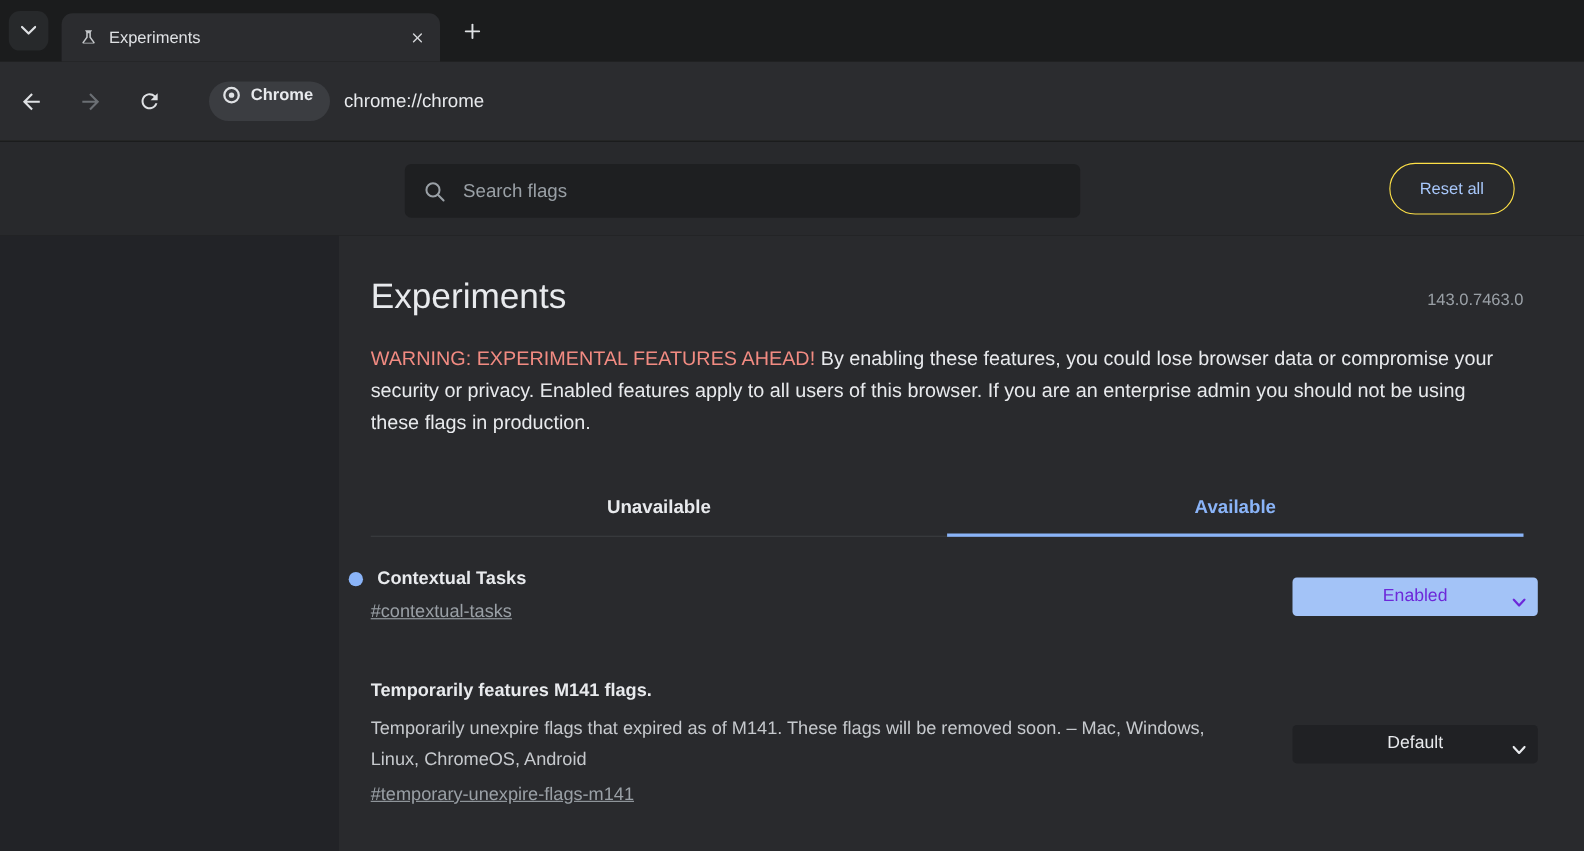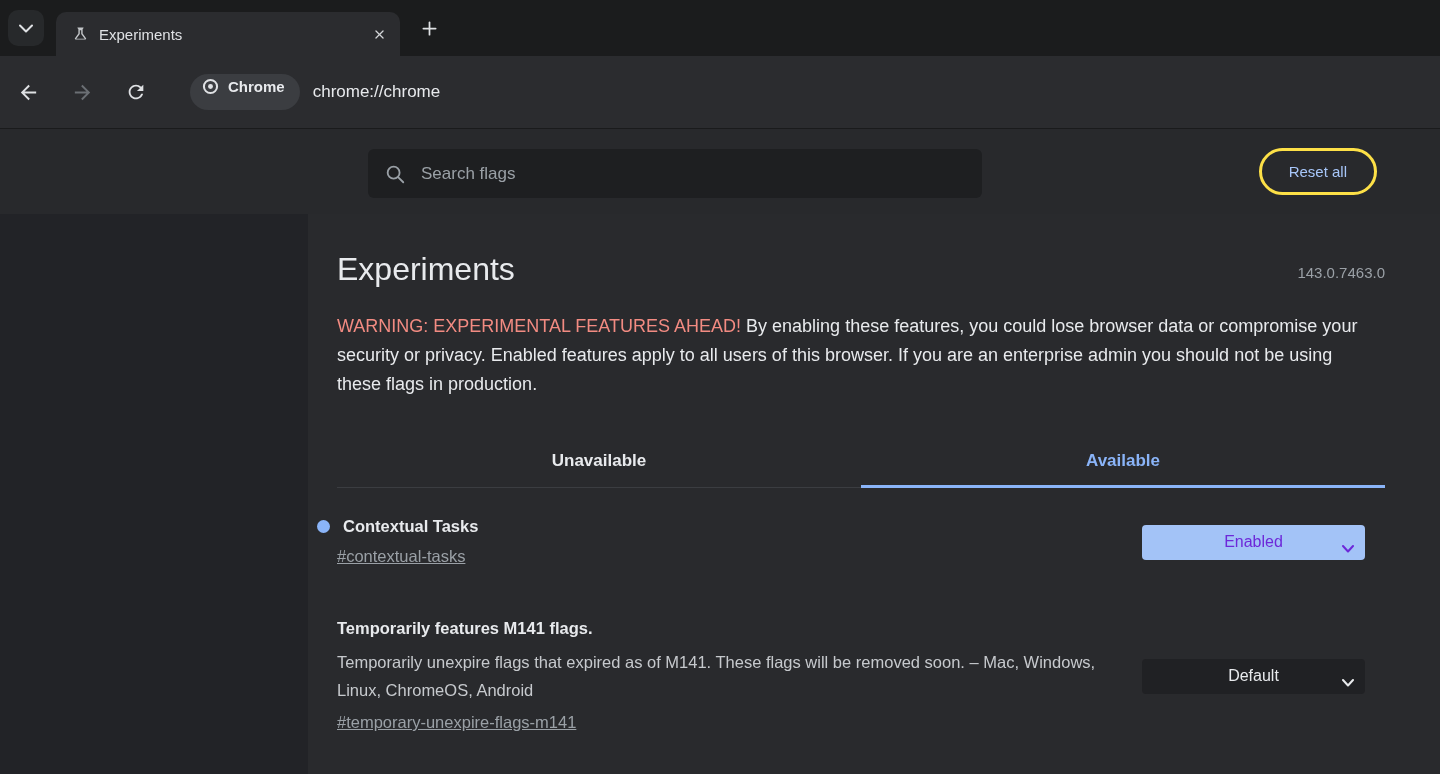--- a/index.html
+++ b/index.html
@@ -23,40 +23,40 @@
   .nav-btn.fwd, .nav-btn.reload { margin-left:14px; }
   .site-chip { height:36px; border-radius:18px; background:#3b3d41; display:flex; align-items:center; padding:0 15px 11px 11px; margin-left:34px; cursor:pointer; flex:none; }
   .chip-label { color:#e8eaed; font-weight:700; font-size:15px; margin-left:8px; }
   .url-text { color:#e8eaed; font-size:17px; margin-left:13px; white-space:nowrap; }
 
   
   .page-header { height:86px; background:#28292c; border-top:1px solid #1a1b1c; position:relative; flex:none; }
   .search-box { position:absolute; left:368px; top:20px; width:614px; height:49px; background:#1e1f21; border-radius:6px; display:flex; align-items:center; padding:0 16px; }
   .search-box input { background:transparent; border:none; outline:none; color:#e8eaed; font-size:17px; margin-left:15px; flex:1; font-family:"Liberation Sans", sans-serif; }
   .search-box input::placeholder { color:#9aa0a6; }
-  .reset-all-btn { position:absolute; right:63px; top:19px; height:47px; padding:0 27px; border-radius:24px; border:3px solid #fde047; background:transparent; color:#a8c7fa; font-size:15px; font-weight:500; font-family:"Liberation Sans", sans-serif; cursor:pointer; }
+  .reset-all-btn { position:absolute; right:63px; top:19px; height:47px; padding:0 27px; border-radius:24px; border:1px solid #fde047; background:transparent; color:#a8c7fa; font-size:15px; font-weight:500; font-family:"Liberation Sans", sans-serif; cursor:pointer; }
 
   
   .content { flex:1; display:flex; background:#222327; overflow:hidden; }
   .left-gutter { width:308px; flex:none; background:#222327; }
   .main { flex:1; background:#292a2d; padding:34px 0 0 29px; overflow:hidden; }
 
   .main-header { display:flex; justify-content:space-between; align-items:flex-start; padding-right:55px; }
   .page-title { font-size:32px; font-weight:400; color:#e8eaed; line-height:42px; }
   .version { color:#9aa0a6; font-size:15px; margin-top:16px; }
 
   .warning { margin-top:22px; width:1035px; font-size:18px; line-height:29px; color:#e8eaed; }
   .warn-red { color:#f28b82; }
 
   .tabs-row { margin-top:40px; width:1048px; display:flex; border-bottom:1px solid #3b3d41; }
   .flag-tab { width:50%; text-align:center; padding:12px 0 16px; font-size:17px; font-weight:600; color:#e8eaed; position:relative; cursor:pointer; }
   .flag-tab.selected { color:#8ab4f8; }
   .flag-tab.selected::after { content:""; position:absolute; left:0; right:0; bottom:-1px; height:3px; background:#8ab4f8; }
 
-  .flag-row { display:flex; align-items:center; padding-right:75px; }
+  .flag-row { display:flex; align-items:center; padding-right:42px; }
   .flag-row.first { margin-top:26px; }
   .flag-row + .flag-row { margin-top:46px; }
   .flag-left { flex:1; min-width:0; padding-right:40px; }
   .flag-name-row { display:flex; align-items:center; }
   .flag-dot { width:13px; height:13px; border-radius:50%; background:#8ab4f8; margin-left:-20px; margin-right:13px; flex:none; }
   .flag-name { font-size:16.5px; font-weight:700; color:#e8eaed; line-height:24px; }
   .flag-desc { margin-top:8px; font-size:16.5px; color:#c6c9cd; line-height:28px; max-width:800px; }
   .flag-link { display:inline-block; margin-top:4px; font-size:16.5px; color:#9aa0a6; text-decoration:underline; line-height:28px; cursor:pointer; }
 
   .flag-select { width:223px; height:35px; border-radius:4px; flex:none; display:flex; align-items:center; justify-content:center; position:relative; font-size:16px; cursor:pointer; }

